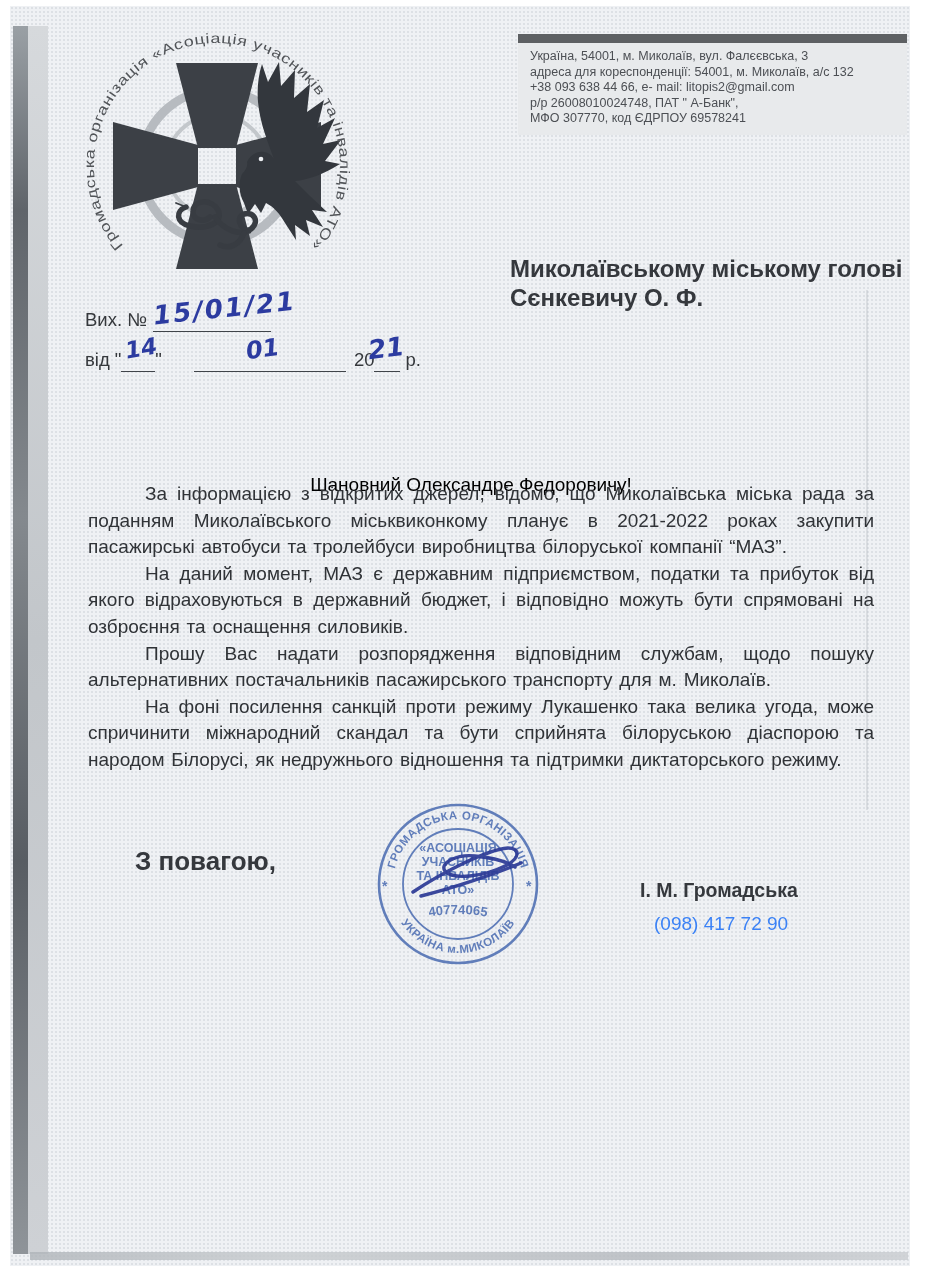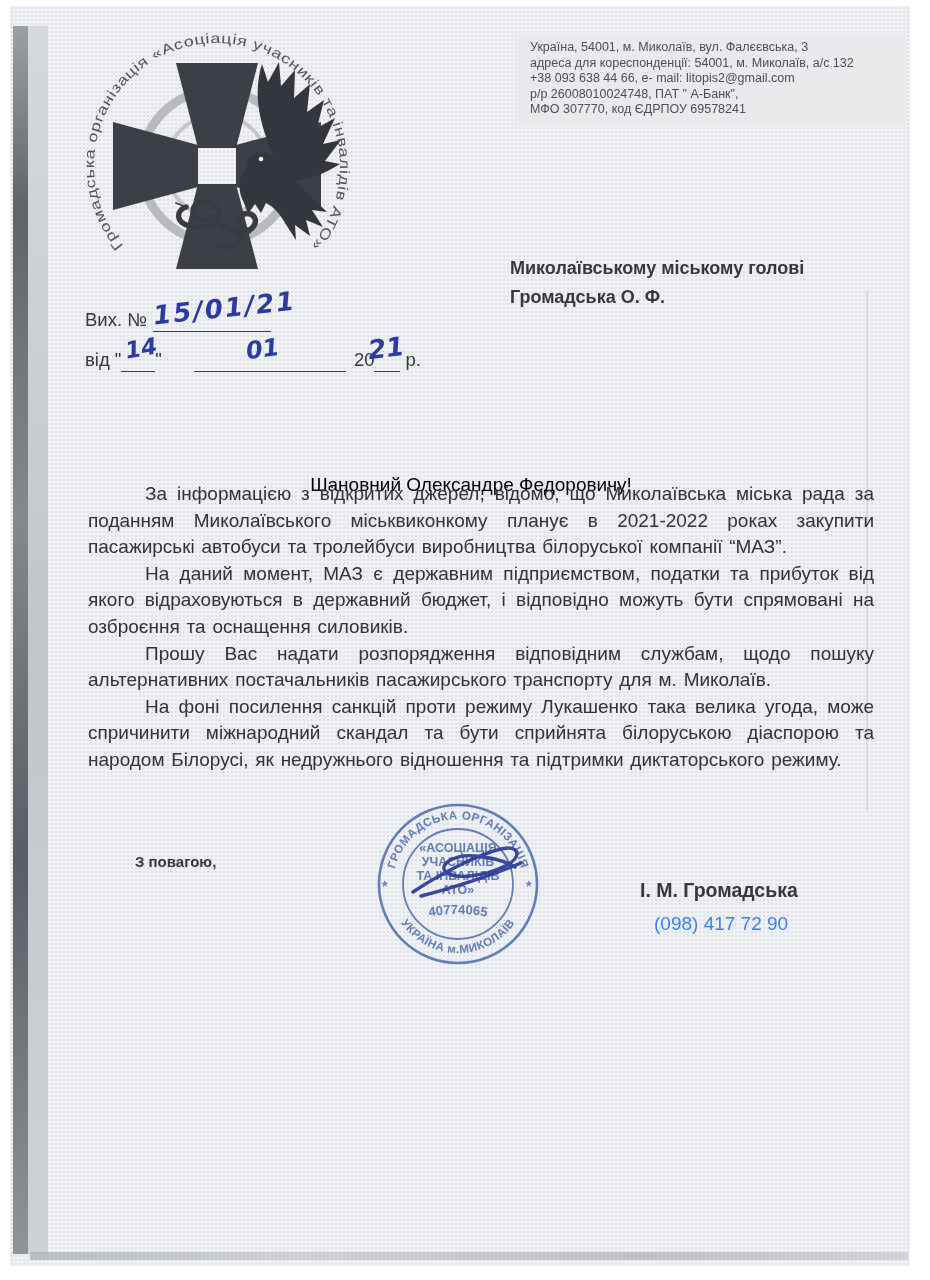--- a/index.html
+++ b/index.html
@@ -11,40 +11,40 @@
          background-size:4px 4px;}
   .strip-dark{position:absolute;left:13px;top:26px;width:15px;height:1228px;
          background:linear-gradient(180deg,#9aa0a5 0%,#5f646a 15%,#84898e 40%,#585d63 68%,#8f9499 100%);}
   .strip-light{position:absolute;left:28px;top:26px;width:20px;height:1228px;
          background:linear-gradient(180deg,#d6d9dc,#c2c6ca 50%,#ced1d5);}
   .bottom-band{position:absolute;left:30px;top:1252px;width:878px;height:8px;opacity:.8;
          background:linear-gradient(90deg,#aeb3b8,#c6cacd 30%,#b3b7bc 70%,#c9ccd0);}
   .crease{position:absolute;left:866px;top:290px;width:2px;height:520px;background:rgba(168,174,182,.30);}
 
   .head-bar{position:absolute;left:518px;top:34px;width:389px;height:9px;background:#5d6063;}
-  .contact{position:absolute;left:518px;top:34px;width:389px;box-sizing:border-box;
+  .contact{position:absolute;left:518px;top:43px;width:389px;box-sizing:border-box;
            padding:6px 6px 8px 12px;background:#e8eaec;font-size:12.5px;line-height:15.6px;color:#4c4f54;}
 
   .logo-svg{position:absolute;left:52px;top:14px;}
   .logo-arc-text{font-family:"Liberation Sans",sans-serif;font-size:14px;letter-spacing:.5px;fill:#515458;}
 
-  .addressee{position:absolute;left:510px;top:254px;font-size:18px;font-weight:bold;line-height:29px;color:#35383d;}
+  .addressee{position:absolute;left:510px;top:254px;font-size:24px;font-weight:bold;line-height:29px;color:#35383d;}
 
   .ref{position:absolute;left:85px;top:303px;font-size:18.5px;color:#35383c;}
   .ref-row{display:flex;align-items:center;height:33px;margin-bottom:7px;}
   .blank{display:inline-block;position:relative;border-bottom:1.6px solid #40444a;height:24px;}
   .hand{position:absolute;font-family:"DejaVu Sans",sans-serif;font-style:italic;font-weight:bold;
         color:#2c3ba0;white-space:nowrap;}
 
   .salutation{position:absolute;left:78px;top:446px;width:786px;text-align:center;
               font-size:19px;font-weight:normal;color:#000000;margin-top:28px;}
   .body-text{position:absolute;left:88px;top:481px;width:786px;font-size:19px;line-height:26.6px;color:#303337;}
   .body-text p{margin:0;text-indent:57px;text-align:justify;word-spacing:1.5px;}
 
-  .signoff{position:absolute;left:135px;top:844px;font-size:15px;font-weight:bold;line-height:35px;color:#35383d;}
+  .signoff{position:absolute;left:135px;top:844px;font-size:26px;font-weight:bold;line-height:35px;color:#35383d;}
   .stamp-svg{position:absolute;left:345px;top:770px;}
   .stamp-text{font-family:"Liberation Sans",sans-serif;font-weight:bold;}
   .signer{position:absolute;left:640px;top:874px;font-size:19.5px;line-height:33px;color:#35383d;}
   .signer-name{font-weight:bold;}
   .signer-phone{padding-left:14px;font-size:19px;color:#3b82f6;}
 </style>
 </head>
 <body>
 
 <div id="screen">
@@ -92,21 +92,21 @@
   <div class="contact">
     <div>Україна, 54001, м. Миколаїв, вул. Фалєєвська, 3</div>
     <div>адреса для кореспонденції: 54001, м. Миколаїв, а/с 132</div>
     <div>+38 093 638 44 66, e- mail: litopis2@gmail.com</div>
     <div>р/р 26008010024748, ПАТ " А-Банк",</div>
     <div>МФО 307770, код ЄДРПОУ 69578241</div>
   </div>
 
   <div class="addressee">
     <div>Миколаївському міському голові</div>
-    <div>Громадська О. Ф.</div>
+    <div>Сєнкевичу О. Ф.</div>
   </div>
 
   <div class="ref">
     <div class="ref-row">
       <span>Вих. №</span>
       <span class="blank" style="width:118px;margin-left:6px;">
         <span class="hand" style="left:0px;top:-14px;font-size:26px;letter-spacing:2px;transform:rotate(-6deg);">15/01/21</span>
       </span>
     </div>
     <div class="ref-row">

